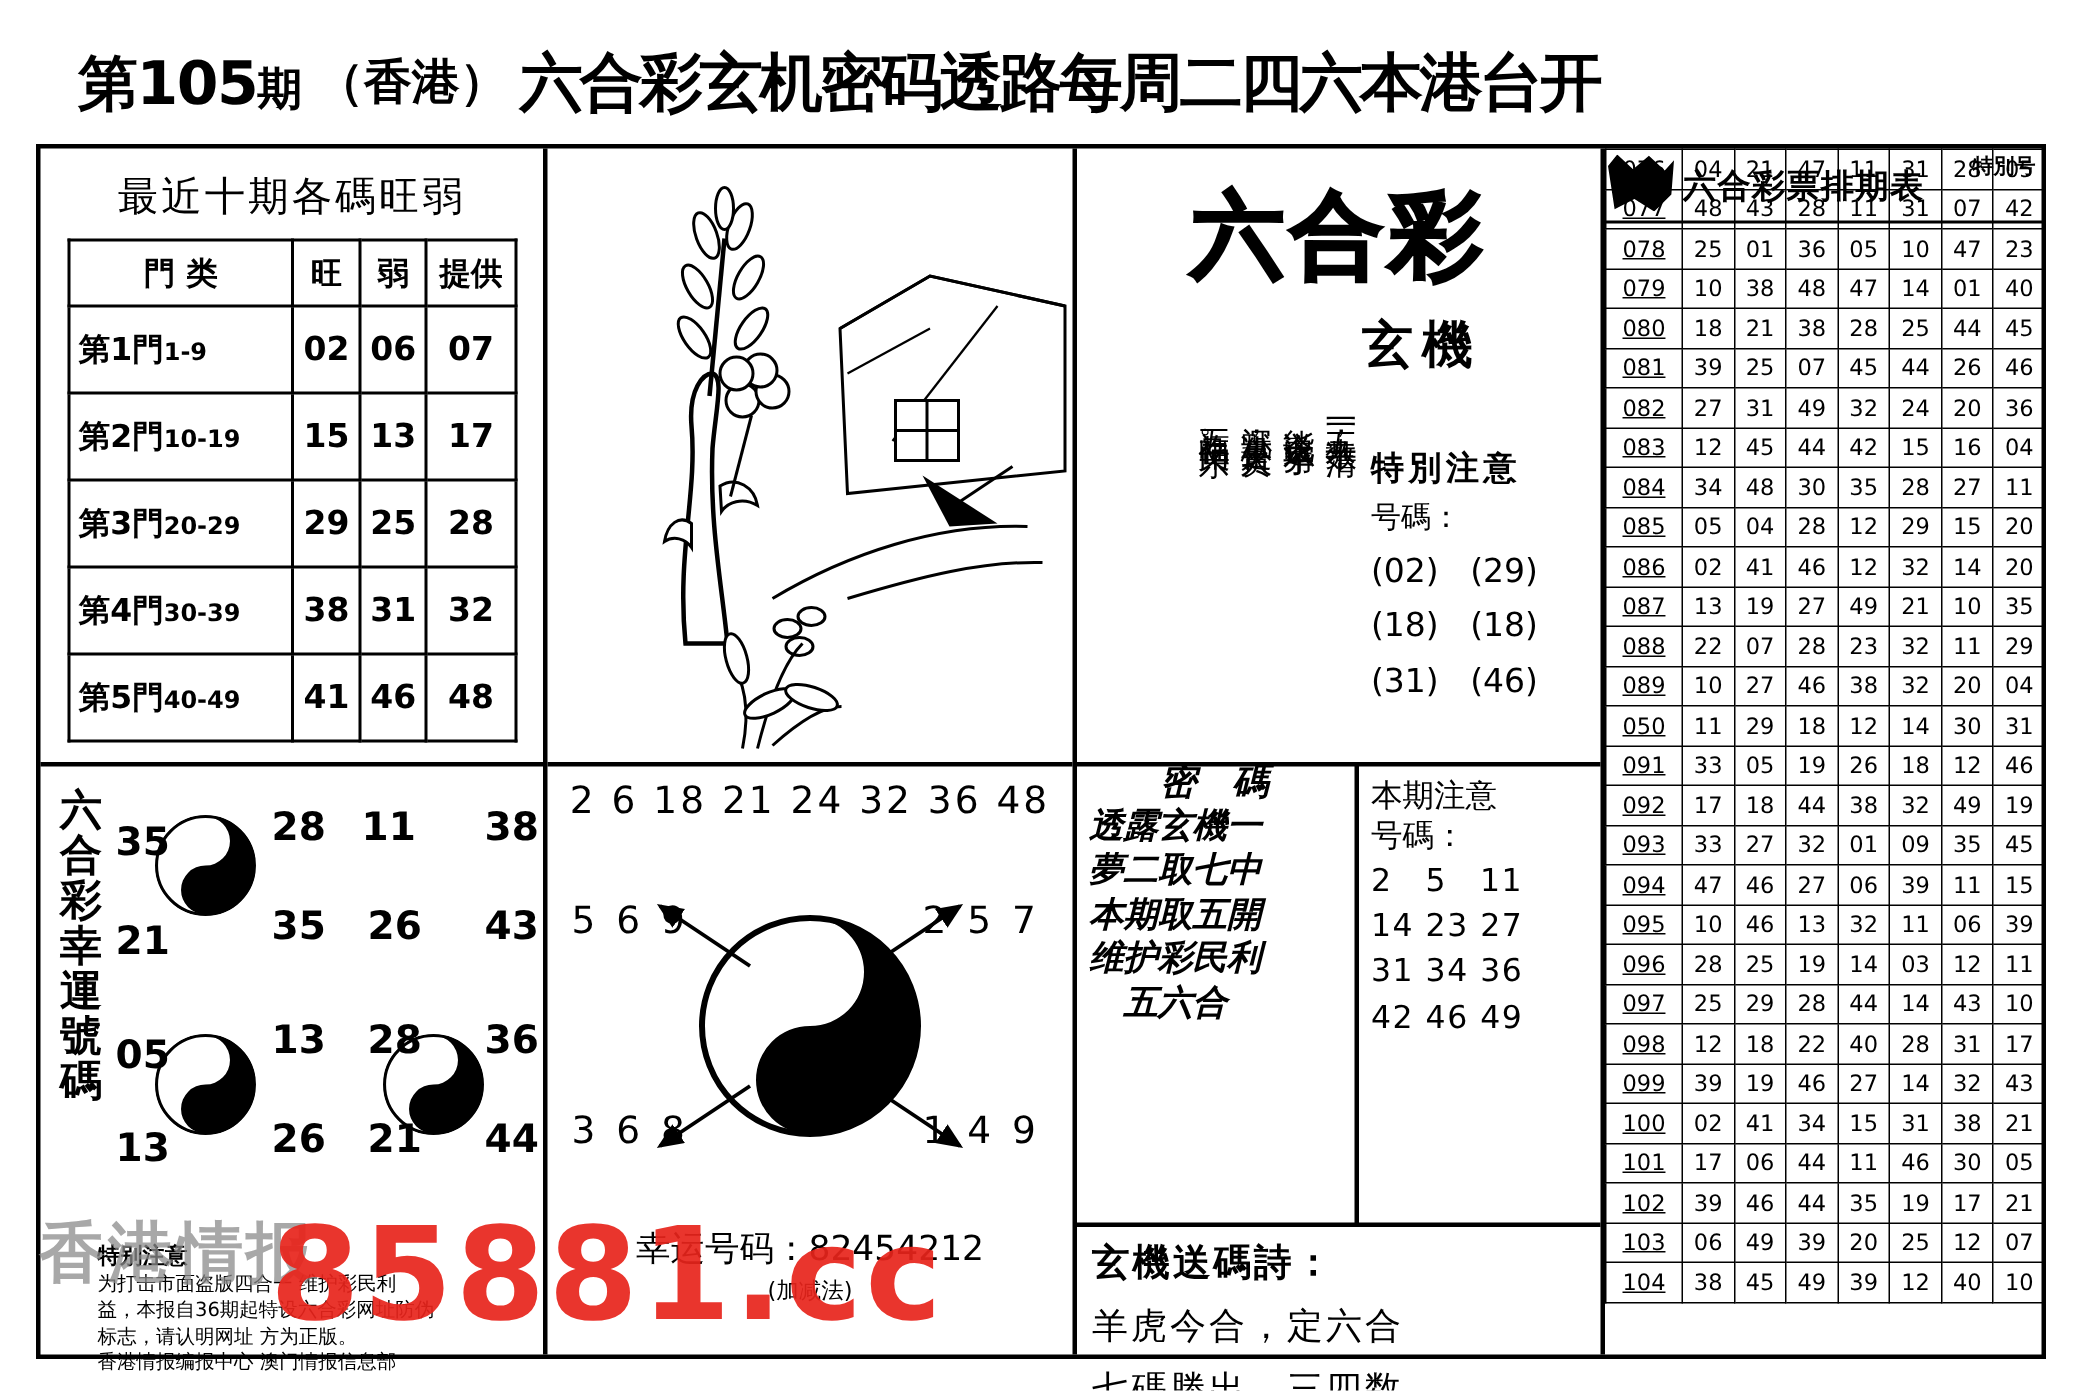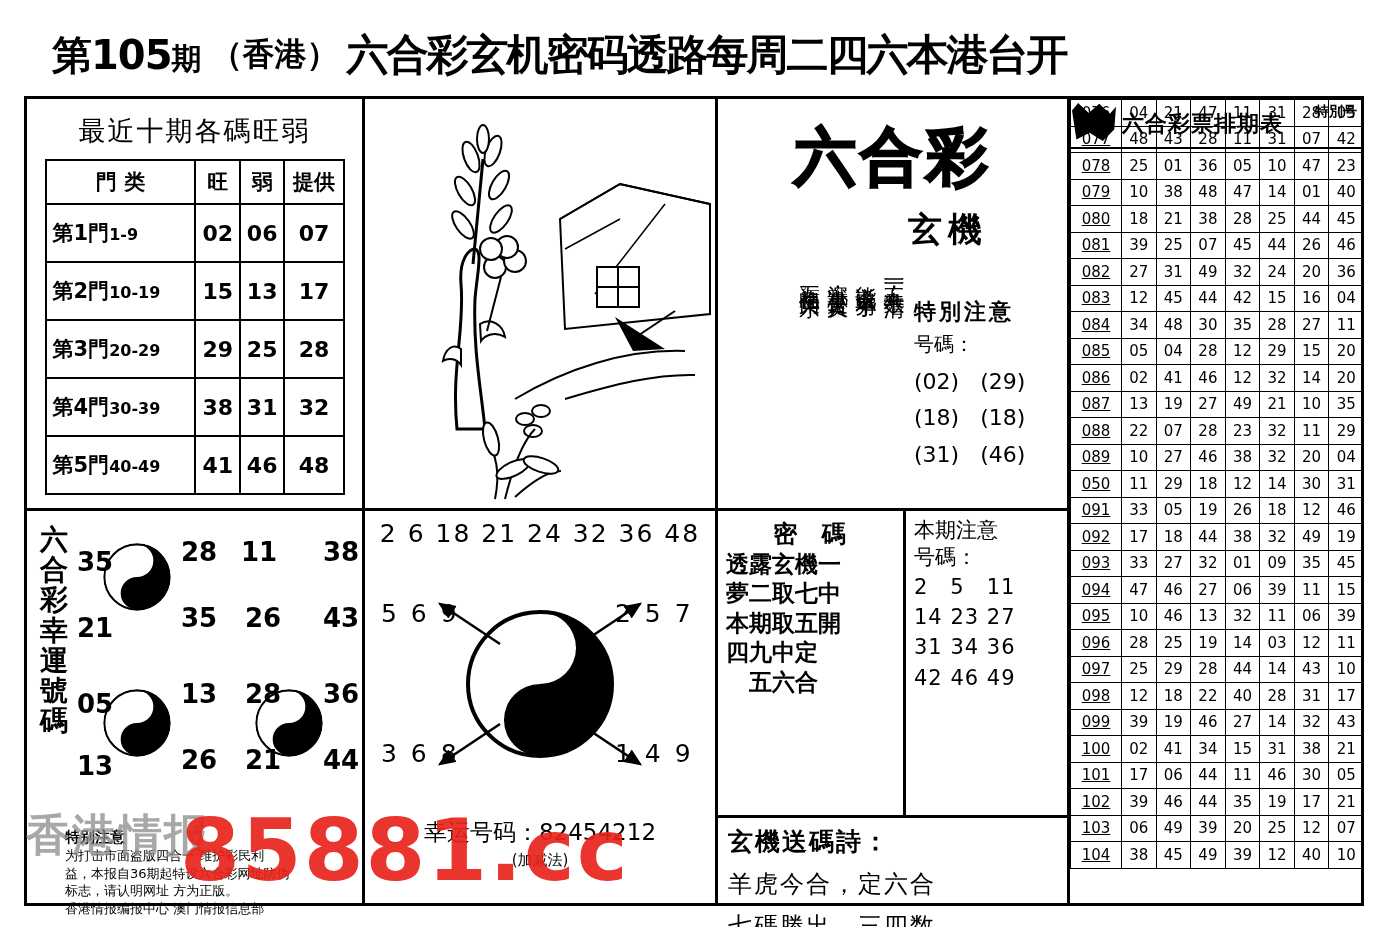--- a/index.html
+++ b/index.html
@@ -100,21 +100,21 @@
   .vpoem div{
     writing-mode:vertical-rl;text-orientation:upright;
     font-size:21px;line-height:1.15;margin-left:4px;letter-spacing:2px;
   }
   .attn{position:absolute;left:196px;top:198px;width:150px;}
   .attn .t{font-size:22px;font-weight:bold;letter-spacing:3px;}
   .attn .t2{font-size:20px;margin-top:4px;}
   .attn .pairs{font-size:22px;line-height:1.65;margin-top:6px;}
   .c3-hline{position:absolute;left:0;top:409px;width:349px;border-top:3px solid #000;}
   .c3-vline{position:absolute;left:185px;top:409px;height:310px;border-left:3px solid #000;}
-  .mima{position:absolute;left:8px;top:419px;width:175px;}
+  .mima{position:absolute;left:8px;top:406px;width:175px;font-style:italic;}
   .mima .h{text-align:center;font-size:24px;font-weight:bold;letter-spacing:8px;}
   .mima .l{font-size:23px;line-height:1.28;font-weight:bold;}
   .benqi{position:absolute;left:196px;top:418px;width:150px;}
   .benqi .h{font-size:21px;line-height:1.3;}
   .benqi .n{font-size:21px;line-height:1.45;letter-spacing:1px;}
   .c3-hline2{position:absolute;left:0;top:716px;width:349px;border-top:3px solid #000;}
   .poem2{position:absolute;left:10px;top:726px;width:330px;}
   .poem2 .h{font-size:25px;font-weight:bold;letter-spacing:2px;}
   .poem2 .l{font-size:24px;margin-top:10px;letter-spacing:2px;}
 
@@ -395,21 +395,21 @@
       </div>
 
       <div class="c3-hline"></div>
       <div class="c3-vline"></div>
 
       <div class="mima">
         <div class="h">密 碼</div>
         <div class="l">透露玄機一</div>
         <div class="l">夢二取七中</div>
         <div class="l">本期取五開</div>
-        <div class="l">四九中定</div>
+        <div class="l">维护彩民利</div>
         <div class="l">　五六合</div>
       </div>
 
       <div class="benqi">
         <div class="h">本期注意</div>
         <div class="h">号碼：</div>
         <div class="n">2　5　11</div>
         <div class="n">14  23  27</div>
         <div class="n">31  34  36</div>
         <div class="n">42  46 49</div>

